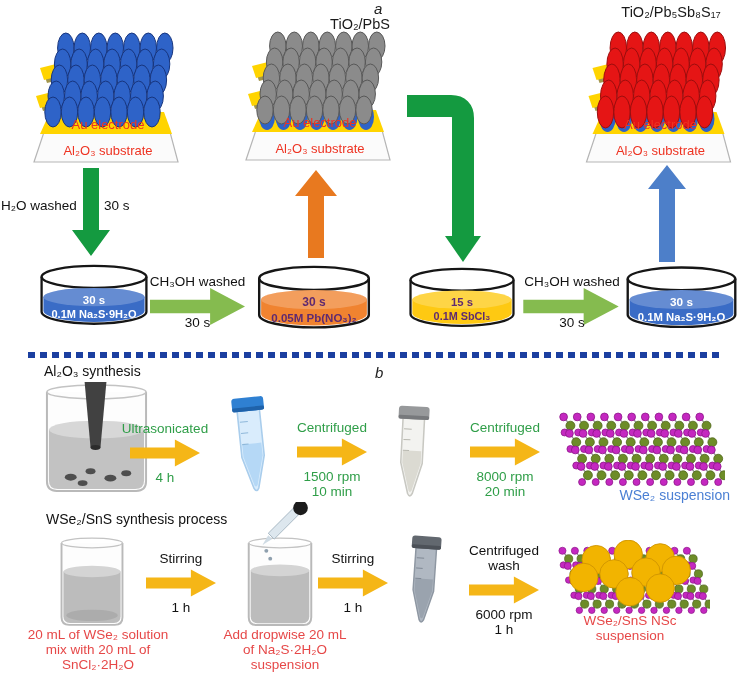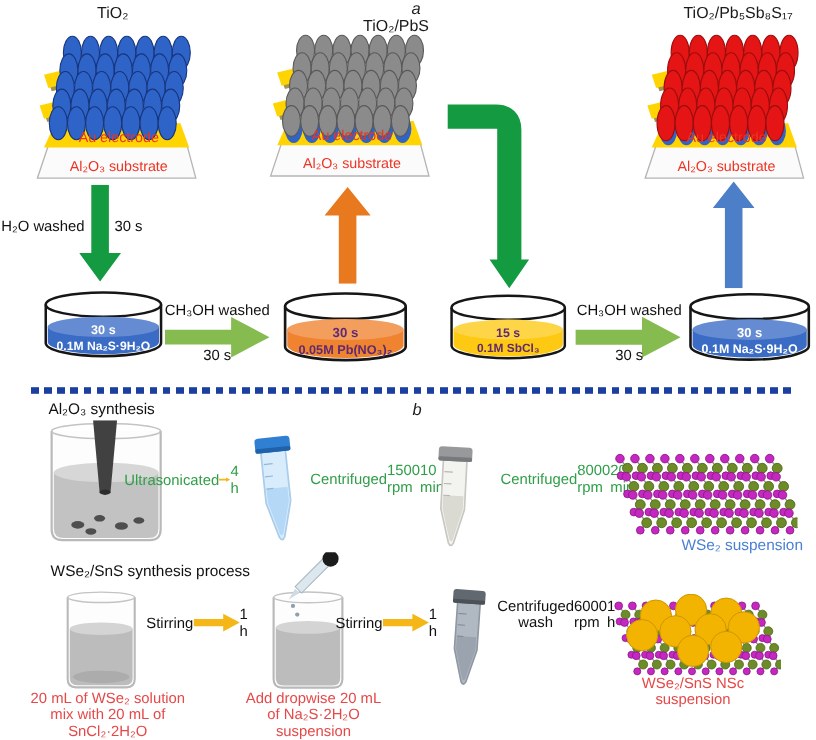--- a/index.html
+++ b/index.html
@@ -3,41 +3,40 @@
 <meta charset="utf-8">
 <style>
   html,body{margin:0;padding:0;background:#fff;}
   #canvas{position:relative;width:742px;height:673px;background:#ffffff;overflow:hidden;
           font-family:"Liberation Sans","DejaVu Sans",sans-serif;color:#111;}
   .abs{position:absolute;}
   .ctr{text-align:center;}
   .array-title{font-size:14.5px;color:#1a1a1a;text-align:center;white-space:nowrap;}
   .panel-label{font-style:italic;font-size:15px;color:#222;}
   .wash-label{font-size:13.5px;color:#111;white-space:nowrap;}
-  .step{display:flex;align-items:center;font-size:13.5px;line-height:1.12;}
+  .step{display:flex;flex-direction:column;align-items:center;font-size:13.5px;line-height:1.12;}
   .step .gap{height:3px;}
   .lbl-green{color:#2f9e48;}
   .lbl-black{color:#111;}
   .cap-red{color:#e64848;font-size:13.5px;line-height:1.12;text-align:center;}
   .result-blue{color:#4a7fd4;font-size:14px;text-align:right;}
   .dotted{height:6px;background:repeating-linear-gradient(90deg,#1b3fa0 0 7px,transparent 7px 12px);}
   svg{display:block;}
   svg text{font-family:"Liberation Sans","DejaVu Sans",sans-serif;}
   .sub-red{font-size:13px;fill:#ee3322;}
   .dish-time{font-size:12.5px;font-weight:bold;}
   .dish-sol{font-size:12px;font-weight:bold;}
 </style>
 </head>
 <body>
 
 <div id="canvas">
 
   <div class="abs panel-label" style="left:374px;top:0px;">a</div>
 
-  <div class="abs array-title" style="left:40px;top:4px;width:125px;">TiO₂</div>
   <svg class="abs" style="left:30px;top:22px;" width="150" height="142" viewBox="0 0 150 142">
     <polygon points="14,110 140,110 148,140 4,140" fill="#fbfbfb" stroke="#b5b5b5" stroke-width="1.2"></polygon>
     <polygon points="20,90 134,90 142,112 10,112" fill="#ffd400"></polygon>
     <polygon points="13,49 29,45 33,57 17,61" fill="#7a6a00" opacity="0.7"></polygon>
     <polygon points="10,46 26,42 30,54 14,58" fill="#ffd400"></polygon>
     <polygon points="9,77 25,73 29,85 13,89" fill="#7a6a00" opacity="0.7"></polygon>
     <polygon points="6,74 22,70 26,82 10,86" fill="#ffd400"></polygon>
     <g class="rodlayer">
         <ellipse cx="35.8" cy="26" rx="8.2" ry="15" fill="#2e63c8" stroke="#17357e" stroke-width="1"></ellipse>
         <ellipse cx="52.3" cy="26" rx="8.2" ry="15" fill="#2e63c8" stroke="#17357e" stroke-width="1"></ellipse>

